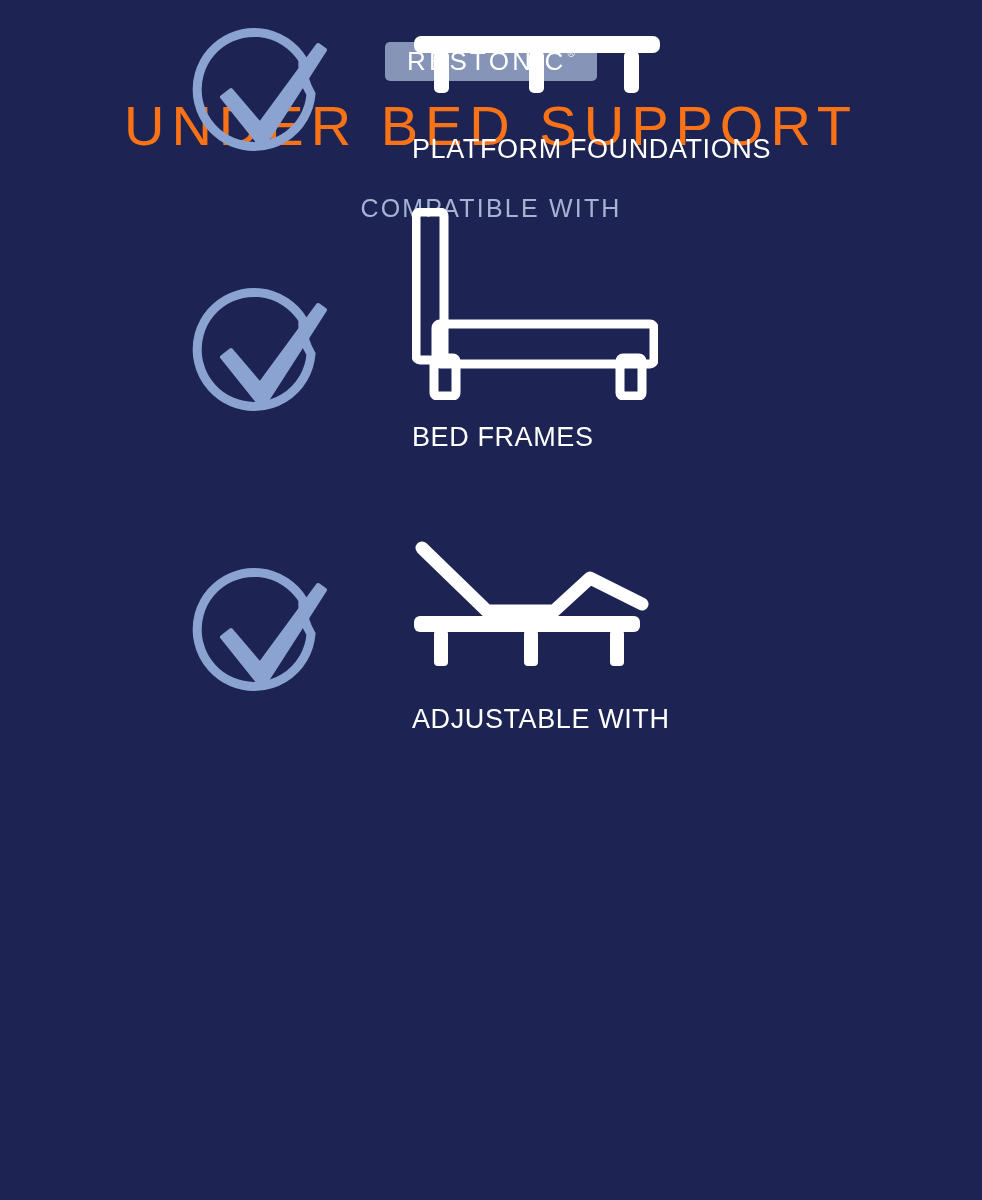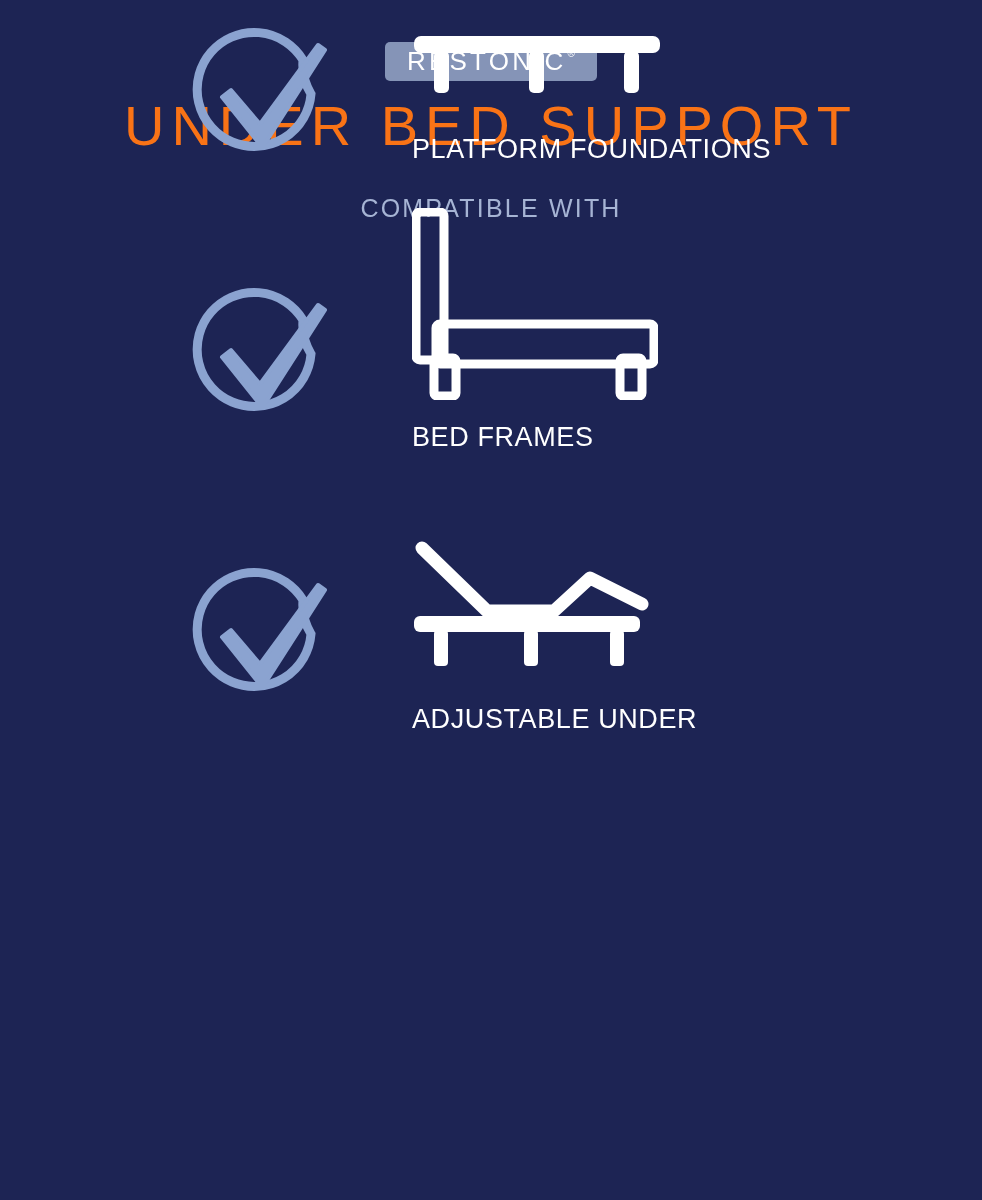--- a/index.html
+++ b/index.html
@@ -182,16 +182,16 @@
 
         <path d="M10 10 L75 73 L142 73 L178 40 L230 66" fill="none" stroke="#ffffff" stroke-width="13" stroke-linecap="round" stroke-linejoin="round"></path>
 
         <rect x="2" y="78" width="226" height="16" rx="6" fill="#ffffff"></rect>
 
         <rect x="22" y="92" width="14" height="36" rx="4" fill="#ffffff"></rect>
         <rect x="112" y="92" width="14" height="36" rx="4" fill="#ffffff"></rect>
         <rect x="198" y="92" width="14" height="36" rx="4" fill="#ffffff"></rect>
       </svg>
     </div>
-    <div class="row-label label-3">ADJUSTABLE UNDER</div>
+    <div class="row-label label-3">ADJUSTABLE WITH</div>
   </div>
 
 </div>
 
 </body></html>

